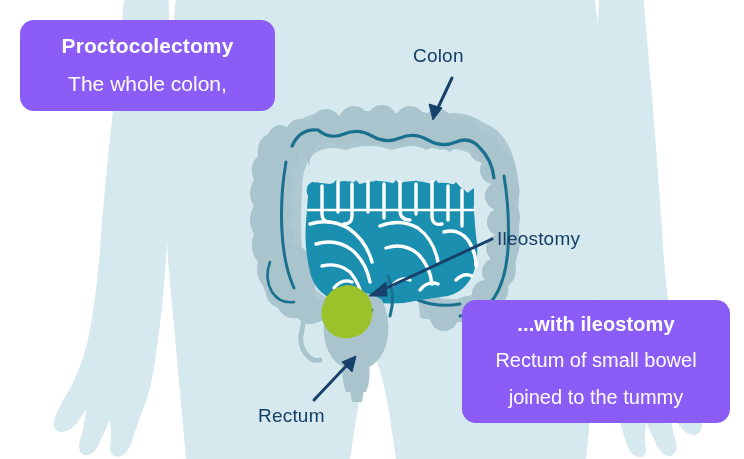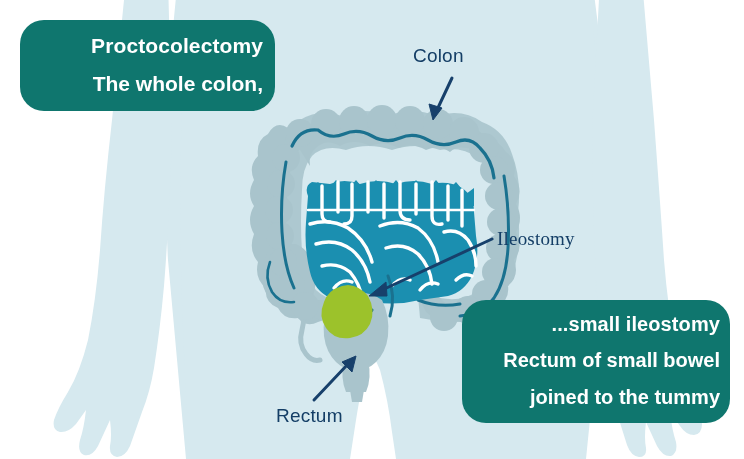--- a/index.html
+++ b/index.html
@@ -21,24 +21,24 @@
   #figure svg.layer {
     position: absolute;
     left: 0;
     top: 0;
     width: 744px;
     height: 459px;
   }
   .callout {
     position: absolute;
     box-sizing: border-box;
-    background: #0f766e;
-    border-radius: 24px;
+    background: #8b5cf6;
+    border-radius: 14px;
     color: #ffffff;
-    text-align: right;
+    text-align: center;
     line-height: 1.22;
   }
   #callout-proctocolectomy {
     left: 20px;
     top: 20px;
     width: 255px;
     padding: 13px 12px 15px 12px;
     font-size: 21px;
   }
   #callout-ileostomy {
@@ -49,33 +49,33 @@
     font-size: 20px;
   }
   .callout .ctitle {
     display: block;
     font-weight: bold;
     margin-bottom: 2px;
     letter-spacing: 0.1px;
   }
   .callout .cline {
     display: block;
-    font-weight: bold;
+    font-weight: normal;
     margin-top: 12px;
   }
   .anno {
     position: absolute;
     color: #143e66;
     font-size: 19px;
     white-space: nowrap;
     letter-spacing: 0.2px;
   }
   #label-colon   { left: 413px; top: 45px; }
-  #label-ileostomy { left: 497px; top: 228px; font-family: Liberation Serif, serif; }
-  #label-rectum  { left: 276px; top: 405px; }
+  #label-ileostomy { left: 497px; top: 228px; }
+  #label-rectum  { left: 258px; top: 405px; }
 </style>
 </head>
 <body>
 
 <div id="figure">
 
   <svg class="layer" viewBox="0 0 744 459">
 
     <g>
       <path d="M150,-20 L600,-20 L612,70 Q622,150 616,230 L600,459 L520,459
@@ -286,18 +286,18 @@
   <div class="anno" id="label-colon">Colon</div>
   <div class="anno" id="label-ileostomy">Ileostomy</div>
   <div class="anno" id="label-rectum">Rectum</div>
 
   <div class="callout" id="callout-proctocolectomy">
     <span class="ctitle">Proctocolectomy</span>
     <span class="cline">The whole colon,</span>
   </div>
 
   <div class="callout" id="callout-ileostomy">
-    <span class="ctitle">...small ileostomy</span>
+    <span class="ctitle">...with ileostomy</span>
     <span class="cline">Rectum of small bowel</span>
     <span class="cline">joined to the tummy</span>
   </div>
 
 </div>
 
 </body></html>

